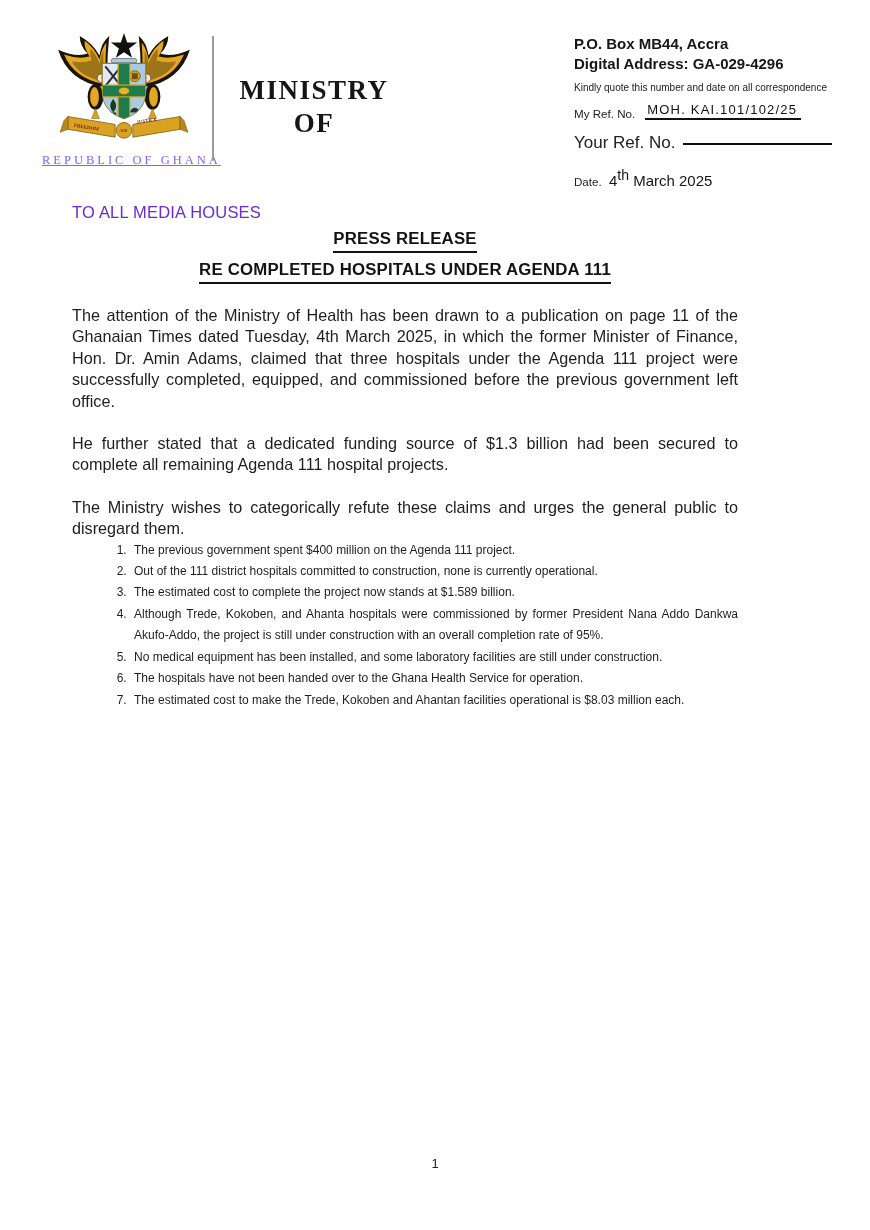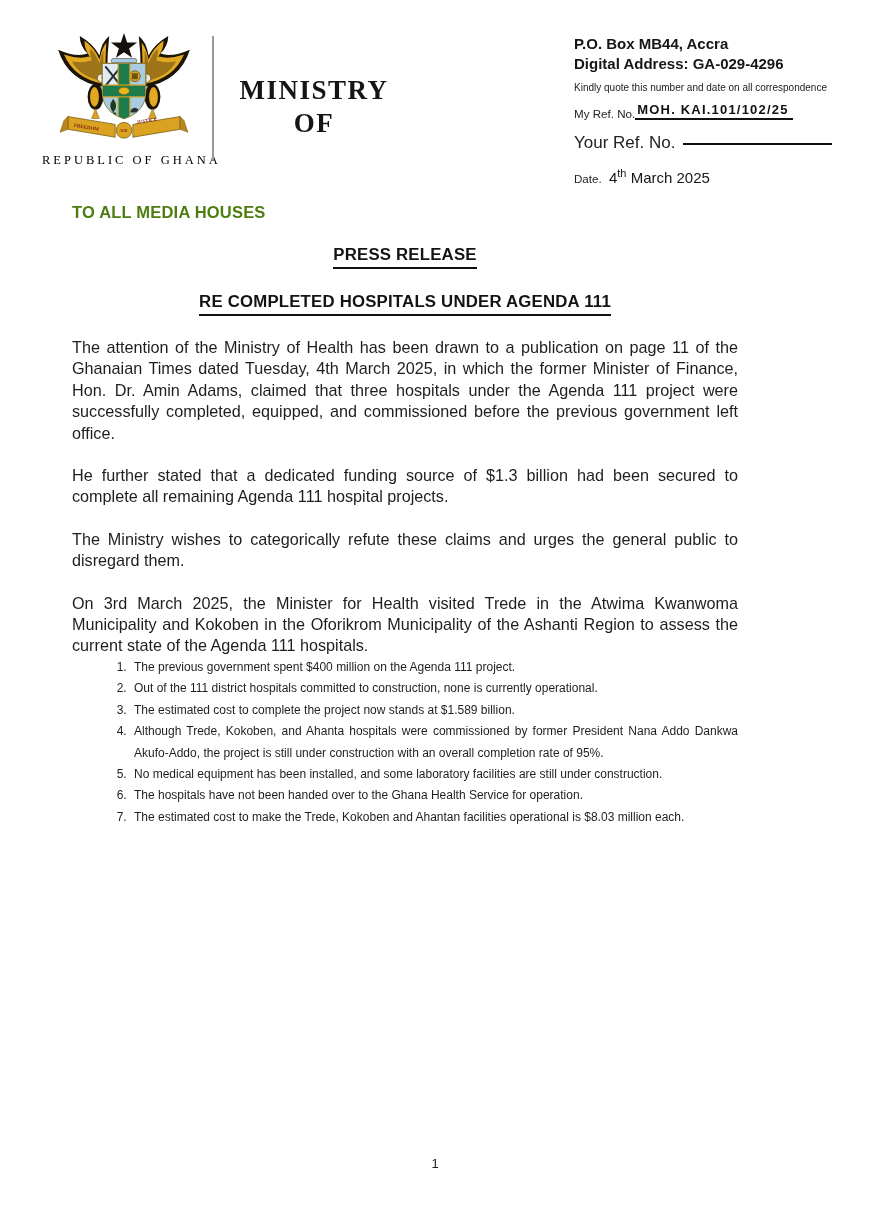--- a/index.html
+++ b/index.html
@@ -5,45 +5,45 @@
   html,body{margin:0;padding:0;background:#e9e9e9;}
   .page{
     position:relative;width:870px;height:1230px;margin:0 auto;background:#ffffff;
     font-family:"Liberation Sans", sans-serif;color:#1f1f1f;overflow:hidden;
   }
   
   .letterhead{position:absolute;top:30px;left:48px;right:38px;display:flex;align-items:flex-start;}
   .emblem-block{width:152px;text-align:center;flex:0 0 auto;}
   .emblem-caption{
     font-family:"Liberation Serif", serif;font-size:12.5px;letter-spacing:3px;
-    color:#000000;white-space:nowrap;margin-top:1px;margin-left:-6px;
+    color:#8b5cf6;white-space:nowrap;margin-top:1px;margin-left:-6px;text-decoration:underline;
   }
   .header-divider{width:2px;background:#9a9a9a;height:124px;margin:6px 14px 0 12px;flex:0 0 auto;}
   .ministry-block{
     width:172px;flex:0 0 auto;text-align:center;padding-top:44px;
     font-family:"Liberation Serif", serif;font-weight:bold;font-size:27px;
     line-height:33px;letter-spacing:1.5px;color:#151515;
   }
   .contact-block{margin-left:auto;width:258px;flex:0 0 auto;padding-top:4px;}
   .contact-bold{font-size:15px;font-weight:bold;line-height:20px;color:#161616;}
   .contact-note{font-size:10px;margin-top:8px;color:#222;}
   .ref-row{display:flex;align-items:flex-end;margin-top:9px;font-size:11.6px;color:#222;text-align:center;}
   .ref-value{
-    font-weight:bold;font-size:13px;letter-spacing:1.2px;margin-left:0;
+    font-weight:normal;font-size:13px;letter-spacing:1.2px;margin-left:10px;
     border-bottom:2px solid #111;padding:0 4px 1px 2px;color:#101010;
   }
   .your-ref-row{display:flex;align-items:flex-end;margin-top:13px;font-size:17px;color:#222;}
   .fill-line{flex:1;border-bottom:2.5px solid #0d0d0d;margin-left:8px;margin-bottom:8px;}
   .date-row{margin-top:14px;font-size:11.6px;color:#222;}
   .date-value{font-size:15px;color:#161616;margin-left:4px;}
-  .date-value sup{font-size:11px;text-align:center;}
+  .date-value sup{font-size:14px;text-align:center;}
   
   .doc-body{position:absolute;top:203px;left:72px;width:666px;}
-  .recipient{font-weight:bold;font-size:16.5px;letter-spacing:0.2px;color:#4d7c0f;}
-  .center-line{text-align:center;margin-top:23px;}
+  .recipient{font-weight:normal;font-size:16.5px;letter-spacing:0.2px;color:#6d28d9;}
+  .center-line{text-align:center;margin-top:7px;}
   .headline{
     display:inline-block;font-weight:bold;font-size:16.8px;color:#131313;letter-spacing:0.2px;
     border-bottom:2px solid #111;padding-bottom:2px;
   }
   .doc-body p{
     font-size:16.2px;line-height:21.4px;text-align:justify;margin:21px 0 0 0;color:#1e1e1e;
   }
   .doc-body p.list-intro{margin-bottom:0;}
   ol.facts{
     margin:0;padding:0 0 0 58px;font-size:12px;line-height:21.4px;text-align:justify;color:#1e1e1e;
@@ -156,21 +156,20 @@
       <span class="headline">PRESS RELEASE</span>
     </div>
 
     <div class="center-line">
       <span class="headline">RE COMPLETED HOSPITALS UNDER AGENDA 111</span>
     </div>
 
     <p>The attention of the Ministry of Health has been drawn to a publication on page 11 of the Ghanaian Times dated Tuesday, 4th March 2025, in which the former Minister of Finance, Hon. Dr. Amin Adams, claimed that three hospitals under the Agenda 111 project were successfully completed, equipped, and commissioned before the previous government left office.</p>
     <p>He further stated that a dedicated funding source of $1.3 billion had been secured to complete all remaining Agenda 111 hospital projects.</p>
     <p>The Ministry wishes to categorically refute these claims and urges the general public to disregard them.</p>
-    <p>On 3rd March 2025, the Minister for Health visited Trede in the Atwima Kwanwoma Municipality and Kokoben in the Oforikrom Municipality of the Ashanti Region to assess the current state of the Agenda 111 hospitals.</p>
 
     <ol class="facts">
       <li>The previous government spent $400 million on the Agenda 111 project.</li>
       <li>Out of the 111 district hospitals committed to construction, none is currently operational.</li>
       <li>The estimated cost to complete the project now stands at $1.589 billion.</li>
       <li>Although Trede, Kokoben, and Ahanta hospitals were commissioned by former President Nana Addo Dankwa Akufo-Addo, the project is still under construction with an overall completion rate of 95%.</li>
       <li>No medical equipment has been installed, and some laboratory facilities are still under construction.</li>
       <li>The hospitals have not been handed over to the Ghana Health Service for operation.</li>
       <li>The estimated cost to make the Trede, Kokoben and Ahantan facilities operational is $8.03 million each.</li>
     </ol>

